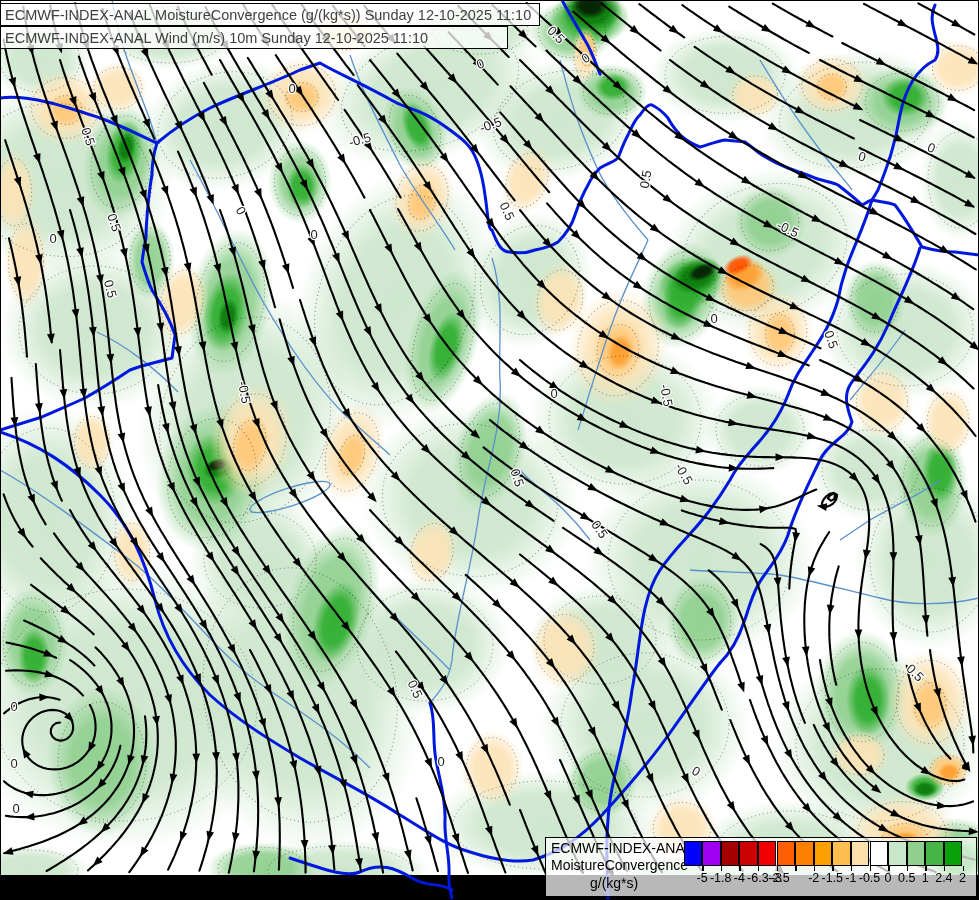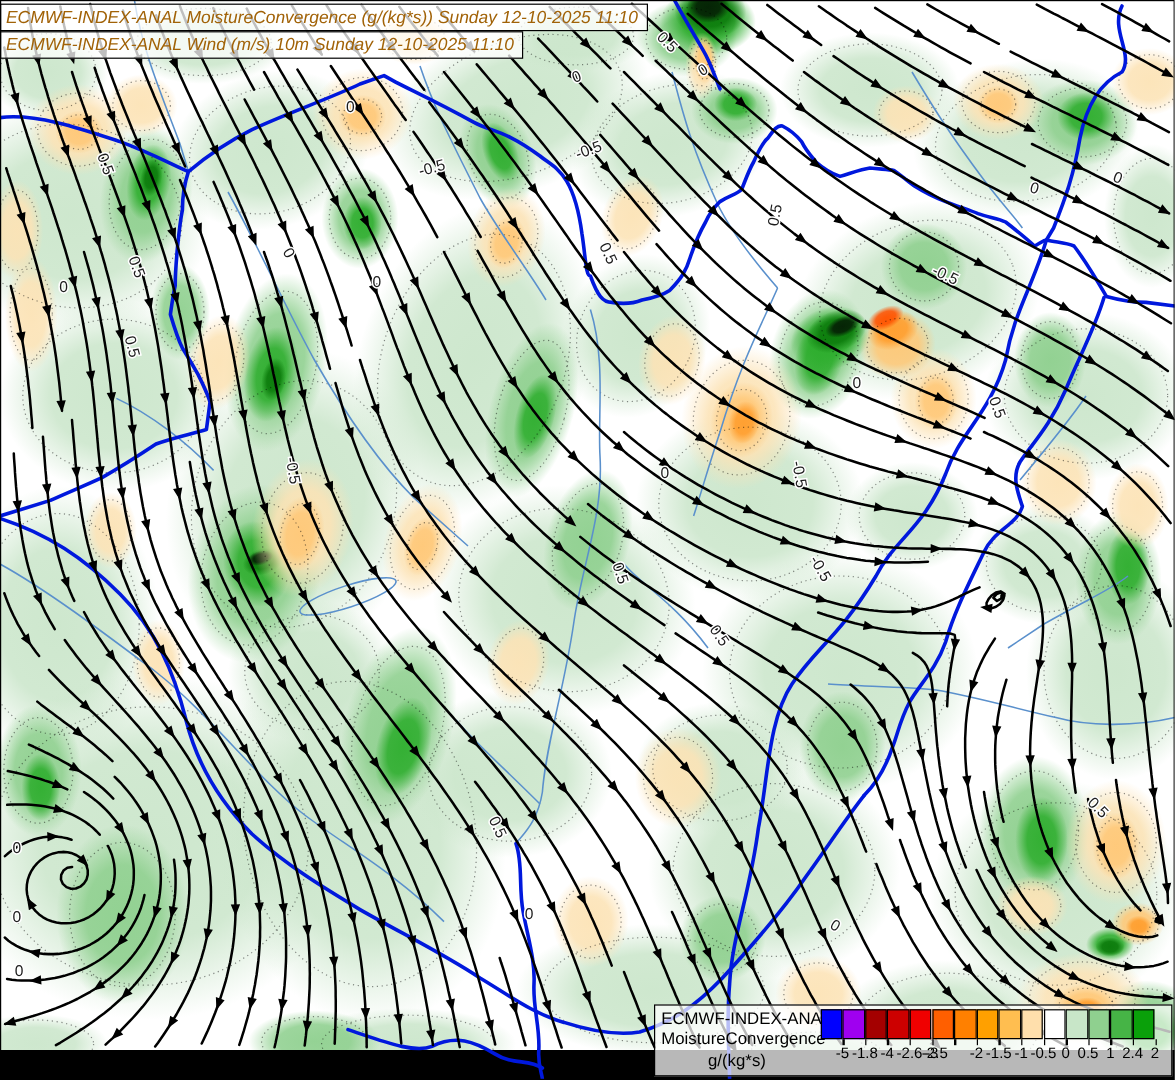--- a/index.html
+++ b/index.html
@@ -5,25 +5,25 @@
   html,body{margin:0;padding:0;background:#444;}
   #canvas{
     position:relative;width:979px;height:900px;overflow:hidden;
     background:#fff;font-family:"Liberation Sans",sans-serif;
   }
   #maphost{position:absolute;left:0;top:0;width:979px;height:900px;}
   #maphost svg{display:block;}
   .titlebox{
     position:absolute;left:0;height:23px;line-height:23px;
     background:rgba(255,255,255,0.75);border:1.5px solid #000;
-    font-size:14.5px;color:#a16207;white-space:nowrap;padding-left:4px;
-    box-sizing:border-box;overflow:hidden;font-style:italic;
+    font-size:14.5px;color:#404040;white-space:nowrap;padding-left:4px;
+    box-sizing:border-box;overflow:hidden;
   }
   #title1{top:3px;width:540px;}
-  #title2{top:26px;width:436px;}
+  #title2{top:26px;width:508px;}
   #legend{
     position:absolute;left:545px;top:837px;width:432px;height:60px;
     background:rgba(255,255,255,0.72);border:1.5px solid #000;
     box-sizing:border-box;font-size:14px;color:#000;
   }
   .leg-line{position:absolute;white-space:nowrap;}
   #leg-model{left:5px;top:2px;}
   #leg-field{left:5px;top:19px;}
   #leg-units{left:44px;top:37px;}
   .swatch{
@@ -418,21 +418,21 @@
         <div class="swatch" style="left:360.70000000000005px;background:#8fd08f;"></div>
         <div class="swatch" style="left:379.3px;background:#46b446;"></div>
         <div class="swatch" style="left:397.90000000000003px;background:#0aa00a;"></div>
         <div class="tick" style="left:156.1px;"></div>
         <div class="ticklabel" style="left:156.1px;">-5</div>
         <div class="tick" style="left:174.7px;"></div>
         <div class="ticklabel" style="left:174.7px;">-1.8</div>
         <div class="tick" style="left:193.3px;"></div>
         <div class="ticklabel" style="left:193.3px;">-4</div>
         <div class="tick" style="left:211.9px;"></div>
-        <div class="ticklabel" style="left:211.9px;">-2.6</div>
+        <div class="ticklabel" style="left:211.9px;">-6.3</div>
         <div class="tick" style="left:230.5px;"></div>
         <div class="ticklabel" style="left:230.5px;">-3</div>
         <div class="tick" style="left:249.10000000000002px;"></div>
         <div class="ticklabel" style="left:233px;">-2.5</div>
         <div class="tick" style="left:267.70000000000005px;"></div>
         <div class="ticklabel" style="left:267.70000000000005px;">-2</div>
         <div class="tick" style="left:286.3px;"></div>
         <div class="ticklabel" style="left:286.3px;">-1.5</div>
         <div class="tick" style="left:304.9px;"></div>
         <div class="ticklabel" style="left:304.9px;">-1</div>

